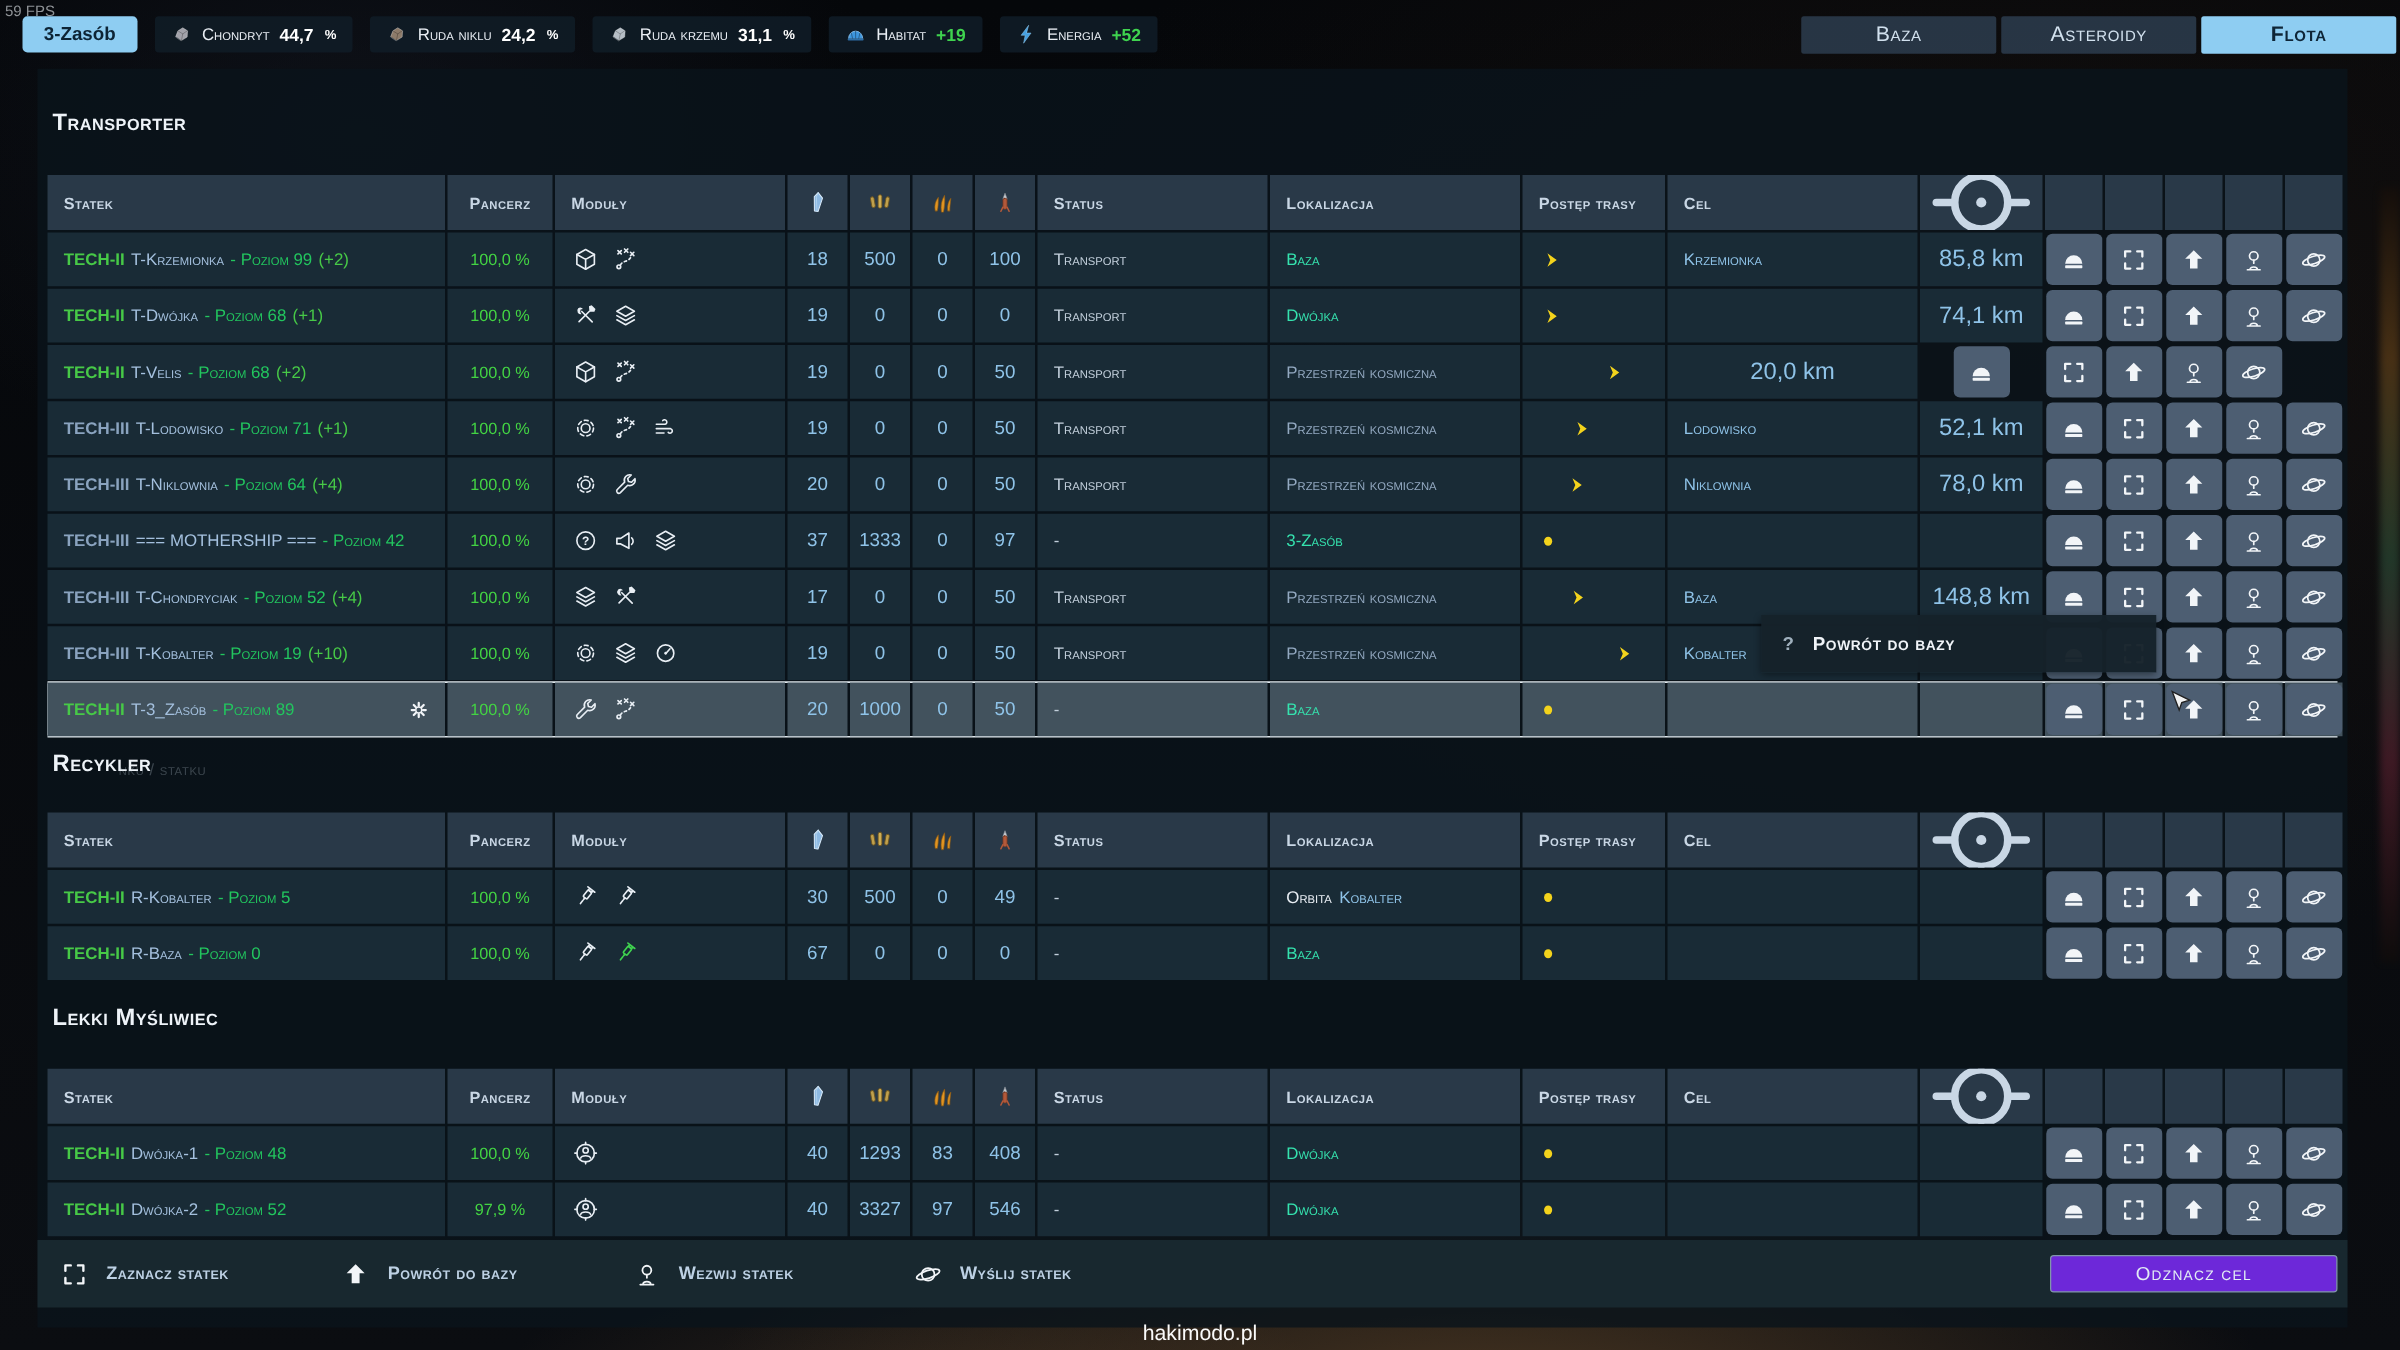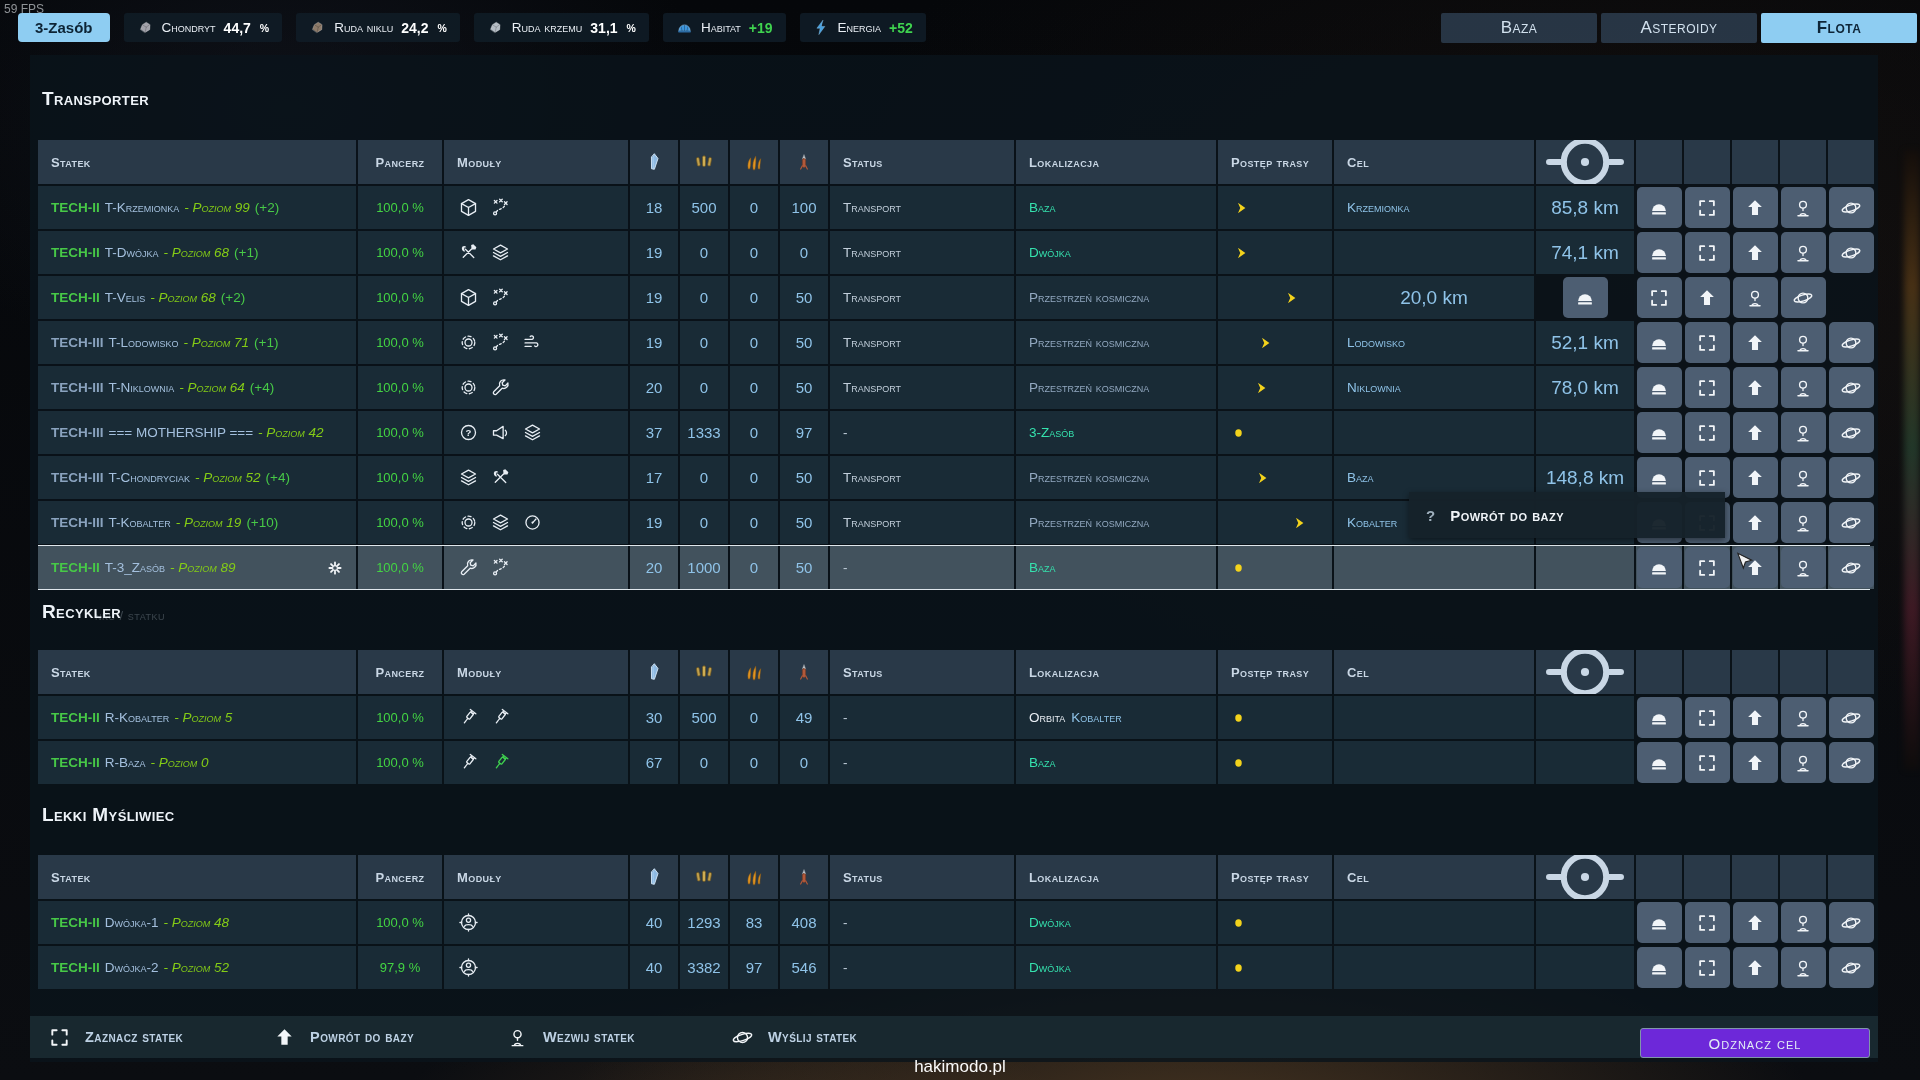--- a/index.html
+++ b/index.html
@@ -39,21 +39,21 @@
   .grid .th{background:rgba(43,59,74,.96);height:44px;color:#c9d7e5;font-weight:bold;font-size:13px;
     font-variant:small-caps;letter-spacing:.4px;}
   .pad{padding-left:13px;}
   .cen{justify-content:center;padding-left:0;}
   .row.sel .cell{background:#42525d;}
   .row.sel{box-shadow:0 -1px 0 #dfe7ec, 0 1px 0 #dfe7ec;}
   .ship-c{gap:5px;font-size:13.5px;font-variant:small-caps;white-space:nowrap;}
   .t2{color:#47c947;font-weight:bold;}
   .t3{color:#8aa3bf;font-weight:bold;}
   .shipname{color:#a4c0de;}
-  .lvl{color:#84cc16;font-style:italic;}
+  .lvl{color:#22c55e;}
   .bonus{color:#47c947;}
   .gear-ic{margin-left:auto;margin-right:12px;color:#f2f5f8;width:18px;height:18px;flex:none;}
   .armor{color:#43d443;font-size:13px;}
   .mods{gap:11px;padding-left:14px;color:#e8eef4;}
   .mods .ic{width:21px;height:21px;flex:none;}
   .num{color:#8fc3e8;font-size:15px;}
   .status{color:#c2cfdb;font-size:13.5px;font-variant:small-caps;}
   .loc{font-size:13.5px;font-variant:small-caps;gap:6px;}
   .loc-site{color:#35e2ae;}
   .loc-space{color:#93a9c1;}
@@ -70,21 +70,21 @@
   .ic{display:block;}
   svg.ic{fill:none;stroke:currentColor;stroke-width:1.5;stroke-linecap:round;stroke-linejoin:round;}
   .am{width:20px;height:20px;stroke:none;}
   
   .tooltip{position:absolute;left:1379px;top:437px;width:316px;height:46px;background:rgba(22,34,42,.97);
     display:flex;align-items:center;gap:15px;padding-left:17px;z-index:30;box-shadow:0 2px 6px rgba(0,0,0,.45);box-sizing:border-box;}
   .tooltip .q{color:#9fb0bd;font-weight:bold;font-size:15px;}
   .tooltip .txt{color:#f0f4f8;font-variant:small-caps;font-weight:bold;font-size:15px;letter-spacing:.5px;}
   .cursor{position:absolute;left:1706px;top:497px;width:22px;height:22px;z-index:40;}
   
-  .footer{position:absolute;left:0;bottom:4px;width:100%;height:42px;background:rgba(25,41,49,.97);
+  .footer{position:absolute;left:0;bottom:16px;width:100%;height:54px;background:rgba(25,41,49,.97);
     display:flex;align-items:center;}
   .legend{display:flex;align-items:center;}
   .legend-item{display:flex;align-items:center;gap:14px;color:#bdd1e4;cursor:pointer;}
   .legend-item .ic{width:23px;height:23px;color:#f2f5f8;}
   .legend-label{font-variant:small-caps;font-weight:bold;font-size:14.5px;letter-spacing:.4px;}
   .deselect{position:absolute;right:8px;top:12px;width:230px;height:30px;background:#6d28d9;
     border:1px solid #8096aa;border-radius:3px;color:#e2ecf5;font-family:inherit;font-variant:small-caps;
     font-size:15px;letter-spacing:1px;cursor:pointer;}
   .faded{position:absolute;left:95px;top:608px;color:rgba(205,220,230,.26);font-size:13px;
     font-variant:small-caps;z-index:6;letter-spacing:.5px;}
@@ -1211,21 +1211,21 @@
           <span class="shipname">Dwójka-2</span>
           <span class="lvl">- Poziom 52</span>
         </div>
         <div class="cell cen armor">97,9 %</div>
         <div class="cell mods">
           <svg class="ic" viewBox="0 0 24 24">
             <use href="#i-pilot"></use>
           </svg>
         </div>
         <div class="cell cen num">40</div>
-        <div class="cell cen num">3382</div>
+        <div class="cell cen num">3327</div>
         <div class="cell cen num">97</div>
         <div class="cell cen num">546</div>
         <div class="cell pad status">-</div>
         <div class="cell pad loc">
           <span class="loc-site">Dwójka</span>
         </div>
         <div class="cell prog">
           <svg class="ic" viewBox="0 0 24 24" style="left: 12px;">
             <use href="#i-dot"></use>
           </svg>

